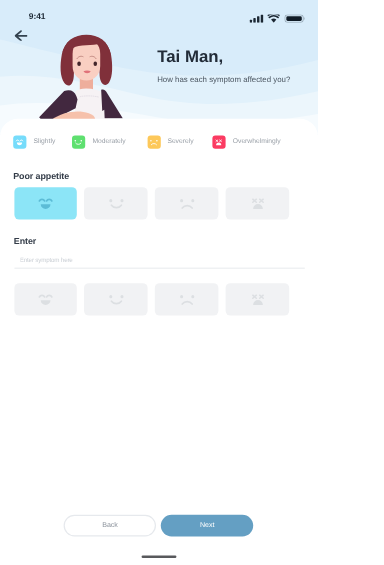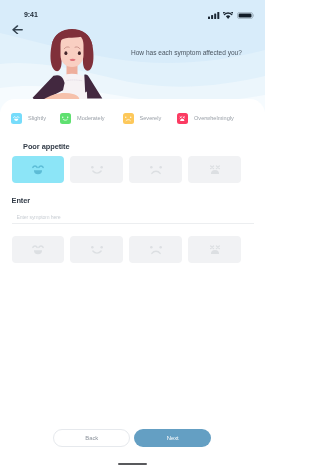--- a/index.html
+++ b/index.html
@@ -132,20 +132,21 @@
     </div>
   </div>
 
   <div class="backbtn">
     <svg width="11" height="9.6" viewBox="0 0 11 9.6">
       <path d="M10.2 4.8 H1.3 M5.5 0.9 L1.0 4.8 L5.5 8.7" stroke="#33424f" stroke-width="1.45" fill="none" stroke-linecap="round" stroke-linejoin="round"></path>
     </svg>
   </div>
 
   <div class="titlewrap">
+    <div class="title">Tai Man,</div>
     <div class="subtitle">How has each symptom affected you?</div>
   </div>
 
   <div class="panel">
     <div class="legend" id="legend">
         <div class="lg" style="position: absolute; left: 0px;">
           <div class="lg-sw" style="background:#76dcfb">
             <svg width="8.5" height="8.5" viewBox="0 0 24 24">
               <path d="M4.3 9.6 a3.6 3.6 0 0 1 6.4 0" stroke="#ffffff" stroke-width="2.3" fill="none" stroke-linecap="round"></path>
              <path d="M13.3 9.6 a3.6 3.6 0 0 1 6.4 0" stroke="#ffffff" stroke-width="2.3" fill="none" stroke-linecap="round"></path>
@@ -180,21 +181,21 @@
               <path d="M5.5 7.5 L9.9 11.3 M9.9 7.5 L5.5 11.3" stroke="#ffffff" stroke-width="1.9" fill="none" stroke-linecap="round"></path>
              <path d="M14.1 7.5 L18.5 11.3 M18.5 7.5 L14.1 11.3" stroke="#ffffff" stroke-width="1.9" fill="none" stroke-linecap="round"></path>
              <path d="M5.9 19.6 h12.2 a6.1 6.1 0 0 0 -12.2 0 z" fill="#ffffff"></path>
             </svg>
           </div>
                  <div class="lg-lbl">Overwhelmingly</div>
         </div>
       </div>
     <div id="sections">
         <div style="position: absolute; left: 0px; top: 0px; width: 265px;">
-          <div class="sect-title" style="position:absolute;left:23px;top:43px">Poor appetite</div>
+          <div class="sect-title" style="position:absolute;left:11px;top:43px">Poor appetite</div>
           <div class="cards" style="position:absolute;left:11.5px;top:56.5px">
             <div class="card sel">
               <svg width="16" height="16" viewBox="0 0 24 24">
                 <path d="M4.3 9.6 a3.6 3.6 0 0 1 6.4 0" stroke="#5cbcd6" stroke-width="2.3" fill="none" stroke-linecap="round"></path>
              <path d="M13.3 9.6 a3.6 3.6 0 0 1 6.4 0" stroke="#5cbcd6" stroke-width="2.3" fill="none" stroke-linecap="round"></path>
              <path d="M5.9 13.7 h12.2 a6.1 6.1 0 0 1 -12.2 0 z" fill="#5cbcd6"></path>
               </svg>
             </div>
             <div class="card">
               <svg width="16" height="16" viewBox="0 0 24 24">

